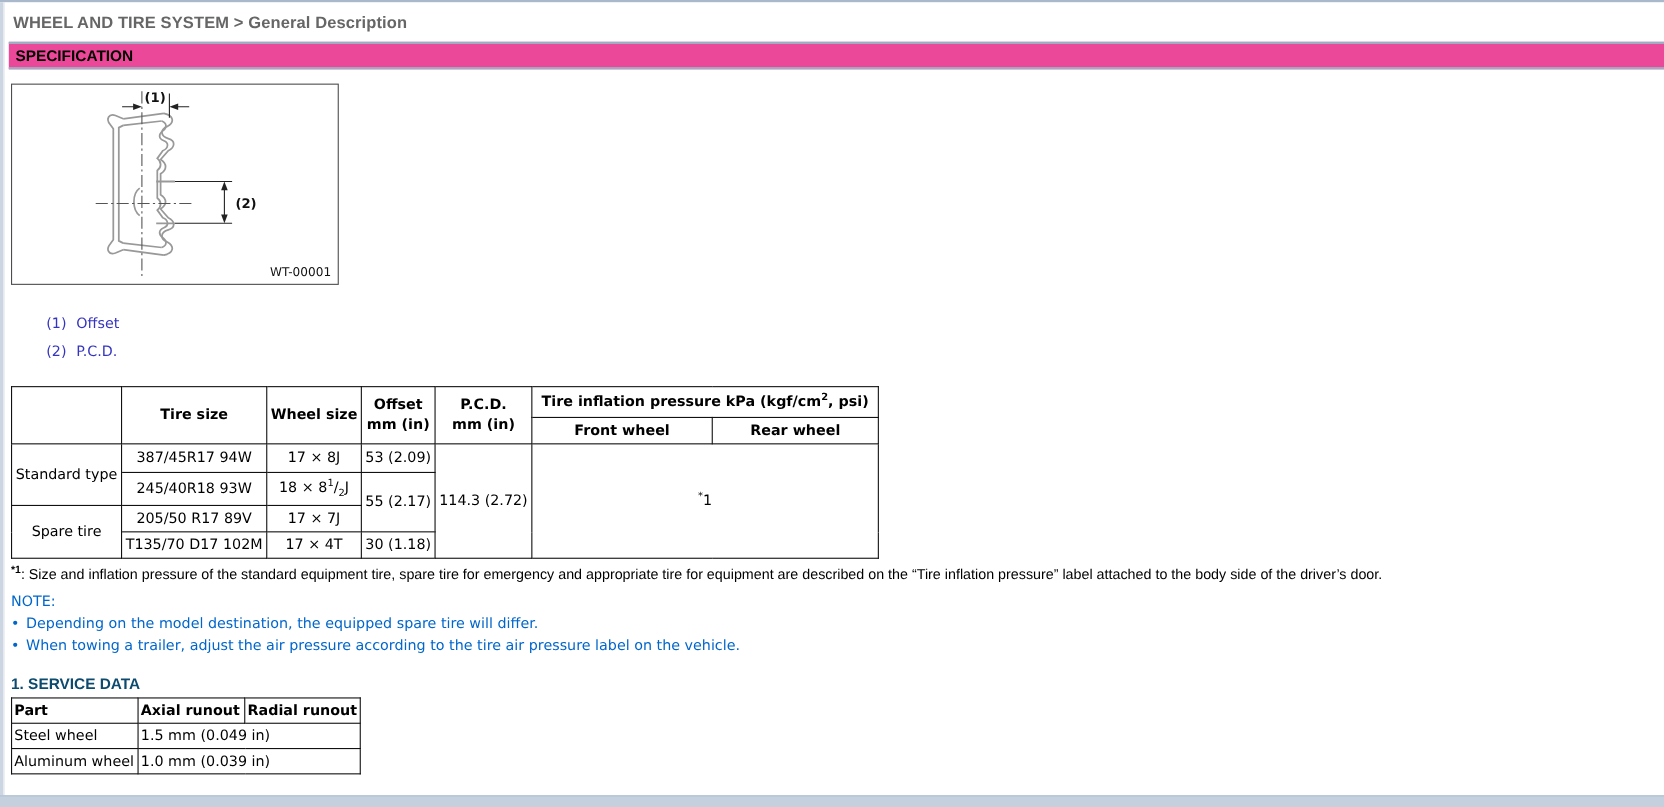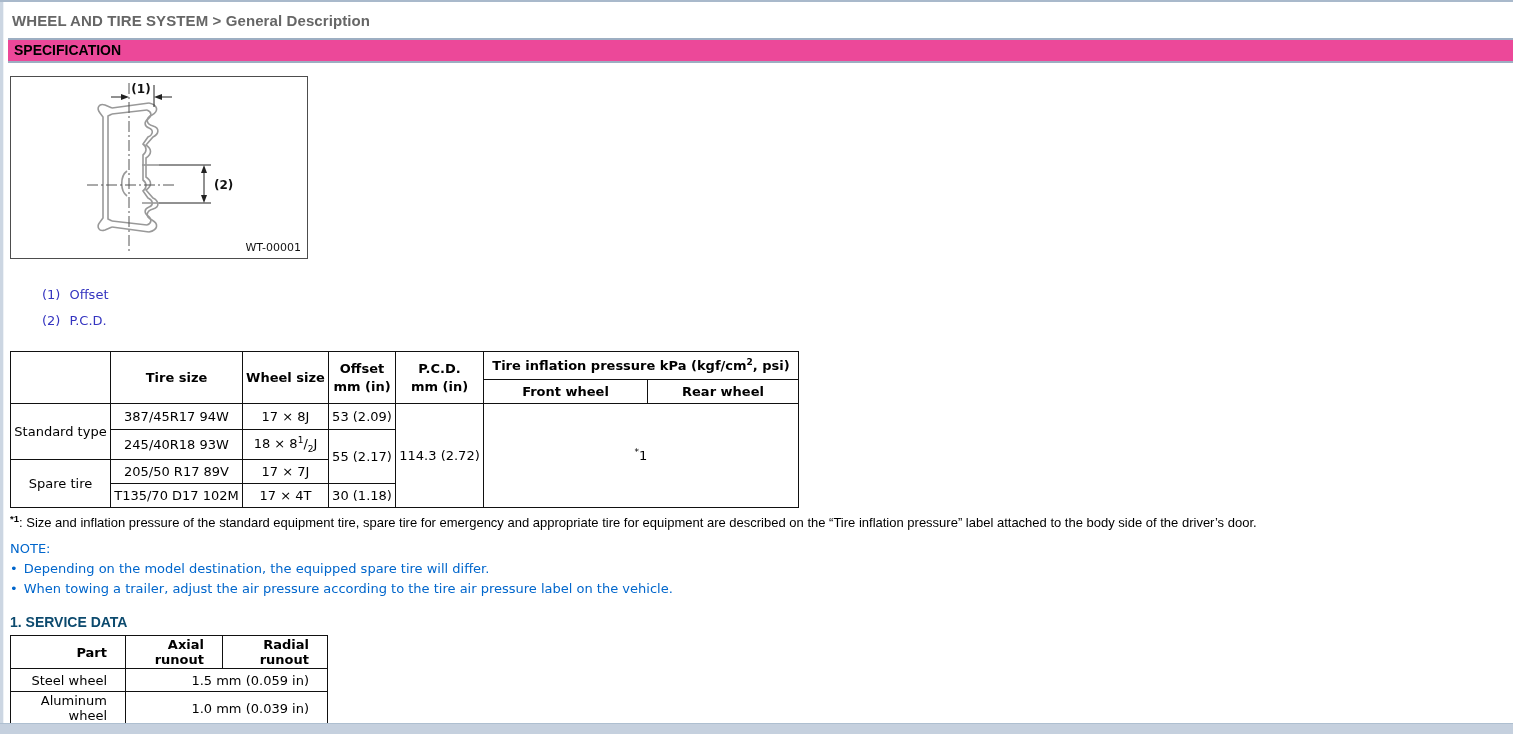--- a/index.html
+++ b/index.html
@@ -109,23 +109,23 @@
     font-family: "Liberation Sans", sans-serif;
     font-size: 14px; font-weight: bold; color: #0c4a6e;
   }
   .service-table {
     margin: 5px 0 0 2px;
     table-layout: fixed;
   }
   .service-table th, .service-table td {
     border: 1px solid #111;
     font-size: 13px;
-    text-align: right;
+    text-align: left;
     vertical-align: middle;
-    padding: 1px 18px;
+    padding: 1px 2px;
   }
   .service-table tr { height: 23px; }
 </style>
 </head>
 <body>
 
 <div class="top-line"></div>
 <div class="left-strip"></div>
 
 <div class="content">
@@ -283,21 +283,21 @@
     <thead>
       <tr>
         <th>Part</th>
         <th>Axial runout</th>
         <th>Radial runout</th>
       </tr>
     </thead>
     <tbody>
       <tr>
         <td>Steel wheel</td>
-        <td colspan="2">1.5 mm (0.059 in)</td>
+        <td colspan="2">1.5 mm (0.049 in)</td>
       </tr>
       <tr>
         <td>Aluminum wheel</td>
         <td colspan="2">1.0 mm (0.039 in)</td>
       </tr>
     </tbody>
   </table>
 
 </div>
 

